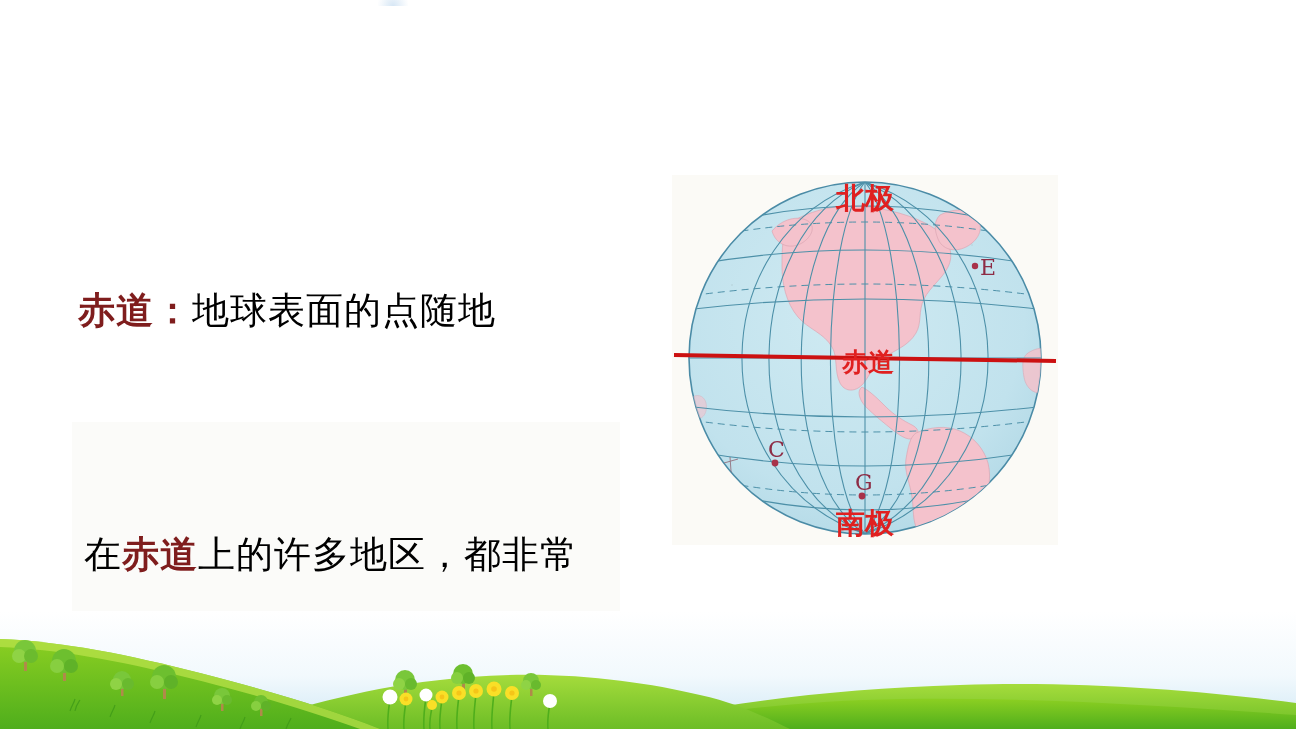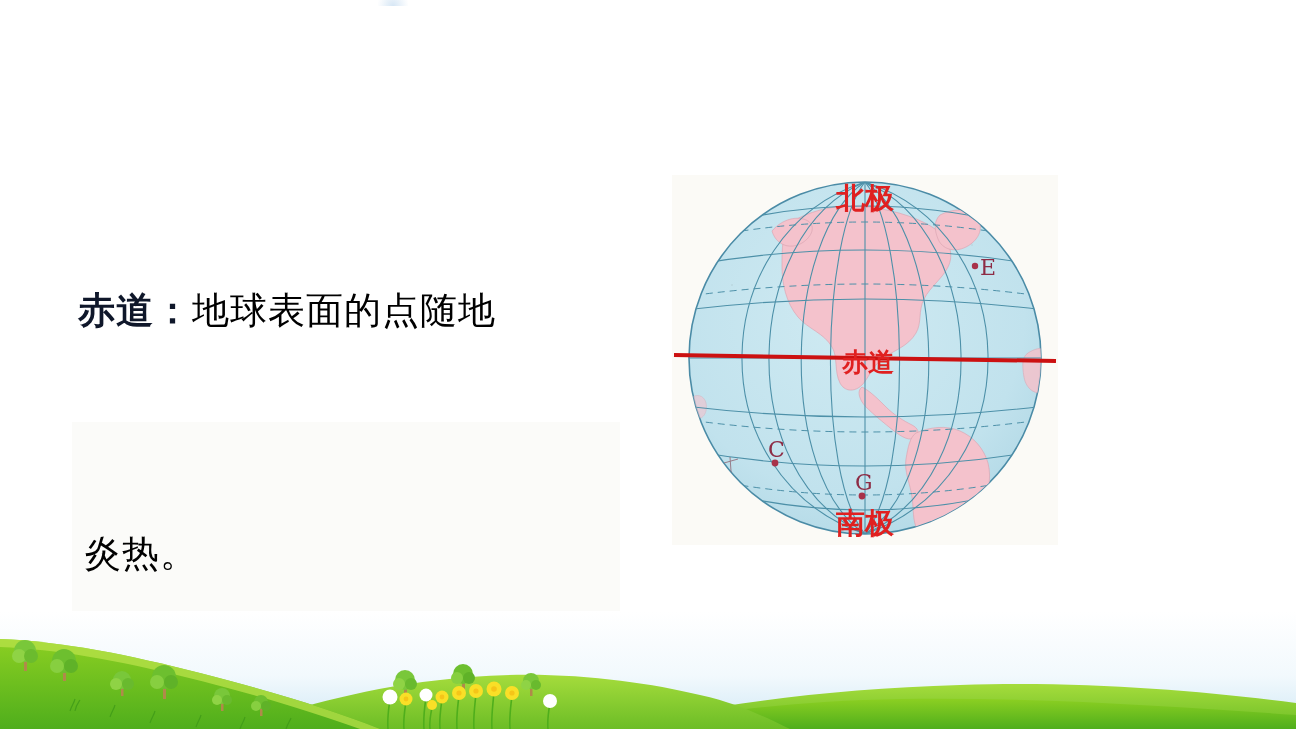--- a/index.html
+++ b/index.html
@@ -24,21 +24,21 @@
   .text-col{position:absolute;left:72px;top:190px;width:560px;}
 
   .para{
     font-size:37px;
     line-height:48px;
     letter-spacing:1px;
     color:#000;
     font-family:"DejaVu Serif","Liberation Serif",serif;
     white-space:pre-wrap;
   }
-  .para .kw{color:#0f172a;font-weight:bold;}
+  .para .kw{color:#7f1d1d;font-weight:bold;}
 
   .block1{position:absolute;left:0;top:0;width:560px;}
   .block1 .line{display:block;}
   .block1 .l1{text-indent:6px;}
   .block1 .l2{text-indent:10px;}
   .block1 .l3{text-indent:10px;}
 
   .block2{
     position:absolute;left:0;top:232px;width:548px;
     background:#fbfbf9;
@@ -71,20 +71,21 @@
 
   <div class="text-col">
 
     <div class="block1 para">
       <span class="line l1"><span class="kw">赤道：</span><span>地球表面的点随地</span></span>
       <span class="line l2">球自转产生的轨迹中周长</span>
       <span class="line l3">最长的圆周线。</span>
     </div>
 
     <div class="block2 para">
+      <span class="line"><span>在</span><span class="kw">赤道</span><span>上的许多地区，都非常</span></span>
       <span class="line">炎热。</span>
     </div>
 
   </div>
 
   <div class="figure">
     <svg viewBox="0 0 386 370" xmlns="http://www.w3.org/2000/svg">
       <defs>
         <clipPath id="globeClip">
           <circle cx="193" cy="183" r="176"></circle>

